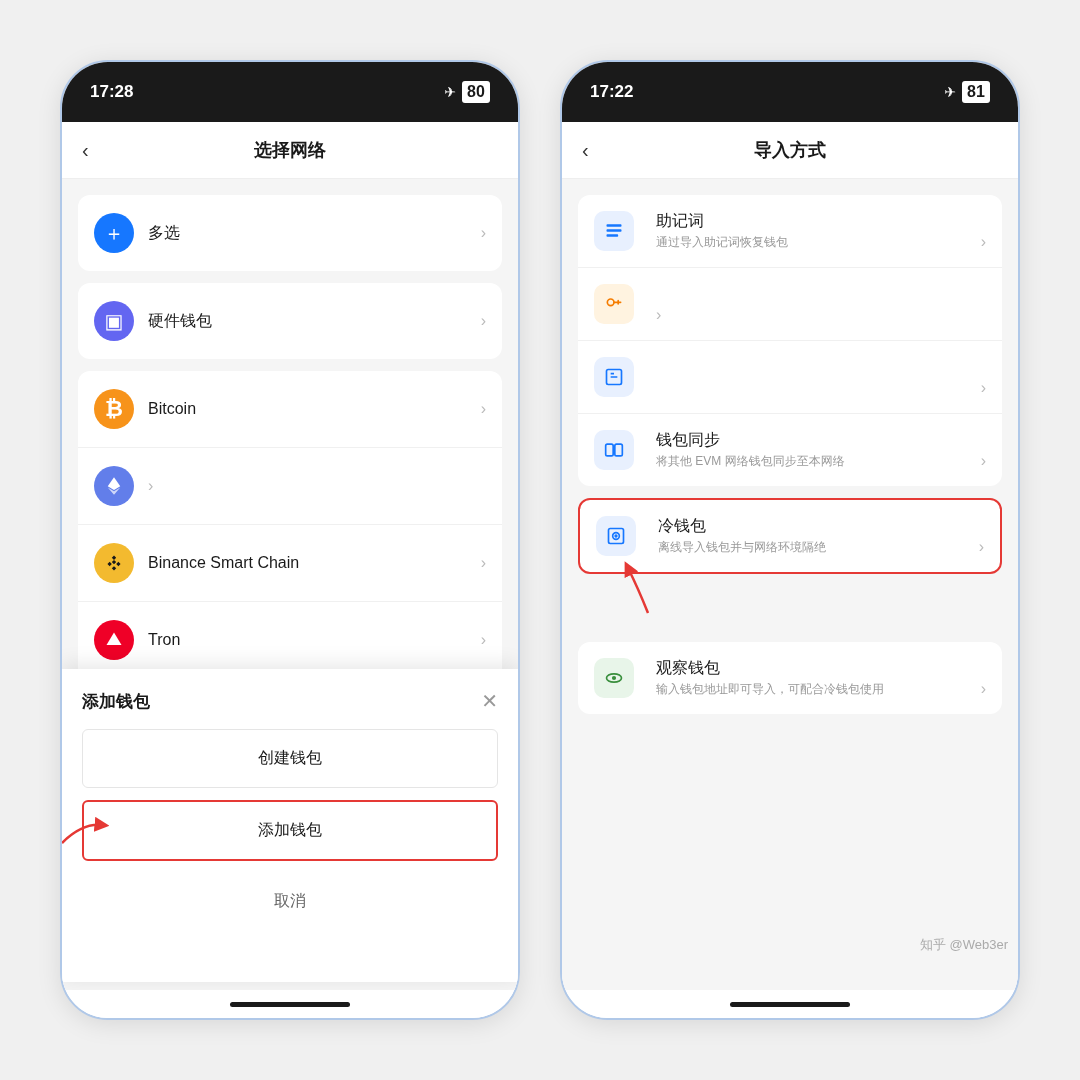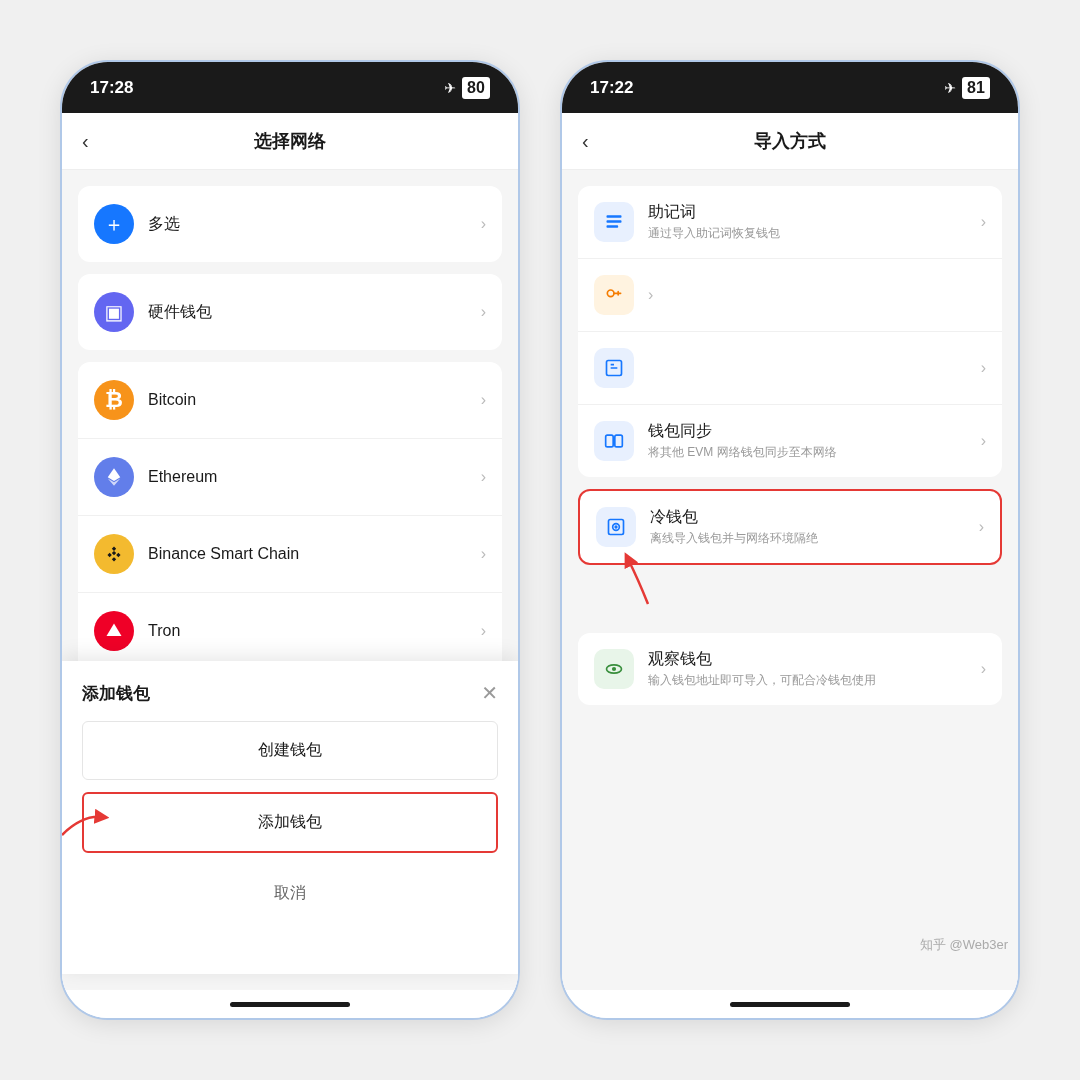--- a/index.html
+++ b/index.html
@@ -23,21 +23,21 @@
       overflow: hidden;
       display: flex;
       flex-direction: column;
       position: relative;
       box-shadow: 0 4px 24px rgba(0,0,0,0.10);
     }
 
     
     .status-bar {
       background: #1a1a1a;
-      height: 51px;
+      height: 60px;
       display: flex;
       align-items: center;
       justify-content: space-between;
       padding: 0 28px;
       flex-shrink: 0;
     }
     .status-time {
       color: #fff;
       font-size: 17px;
       font-weight: 600;
@@ -150,21 +150,21 @@
       color: #1a1a1a;
     }
     .item-chevron {
       color: #bbb;
       font-size: 16px;
     }
 
     
     .bottom-modal {
       position: absolute;
-      bottom: 16px;
+      bottom: 8px;
       left: 0;
       right: 0;
       background: #fff;
       border-radius: 0;
       padding: 20px 20px 40px;
       box-shadow: 0 -4px 20px rgba(0,0,0,0.1);
     }
     .modal-header {
       display: flex;
       align-items: center;
@@ -227,24 +227,25 @@
 
     .import-card {
       background: #fff;
       border-radius: 12px;
       margin-bottom: 12px;
       overflow: hidden;
     }
 
     .import-item {
       display: flex;
-      align-items: center;
+      align-items: flex-end;
       padding: 16px;
       border-bottom: 1px solid #f0f0f0;
       cursor: pointer;
+      gap: 8px;
     }
     .import-item:last-child {
       border-bottom: none;
     }
 
     .import-icon {
       width: 40px;
       height: 40px;
       border-radius: 10px;
       display: flex;
@@ -325,21 +326,20 @@
           <span class="item-label">Bitcoin</span>
           <span class="item-chevron">›</span>
         </div>
         <div class="list-item">
           <div class="item-icon ethereum">
             <svg width="20" height="20" viewBox="0 0 32 32" fill="white">
                 <path d="M16 2L6 16.5l10 5.9 10-5.9L16 2z"></path>
                 <path d="M6 18.5L16 30l10-11.5-10 5.9-10-5.9z" opacity="0.7"></path>
               </svg>
           </div>
-          <span class="item-label">Ethereum</span>
           <span class="item-chevron">›</span>
         </div>
         <div class="list-item">
           <div class="item-icon binance">
             <svg width="20" height="20" viewBox="0 0 32 32" fill="#1a1a1a">
                 <path d="M16 4l3.5 3.5-3.5 3.5-3.5-3.5zm0 17l3.5 3.5-3.5 3.5-3.5-3.5zm-7-7l3.5 3.5-3.5 3.5-3.5-3.5zm14 0l3.5 3.5-3.5 3.5-3.5-3.5zm-7-3l3.5 3.5-3.5 3.5-3.5-3.5z"></path>
               </svg>
           </div>
           <span class="item-label">Binance Smart Chain</span>
           <span class="item-chevron">›</span>

